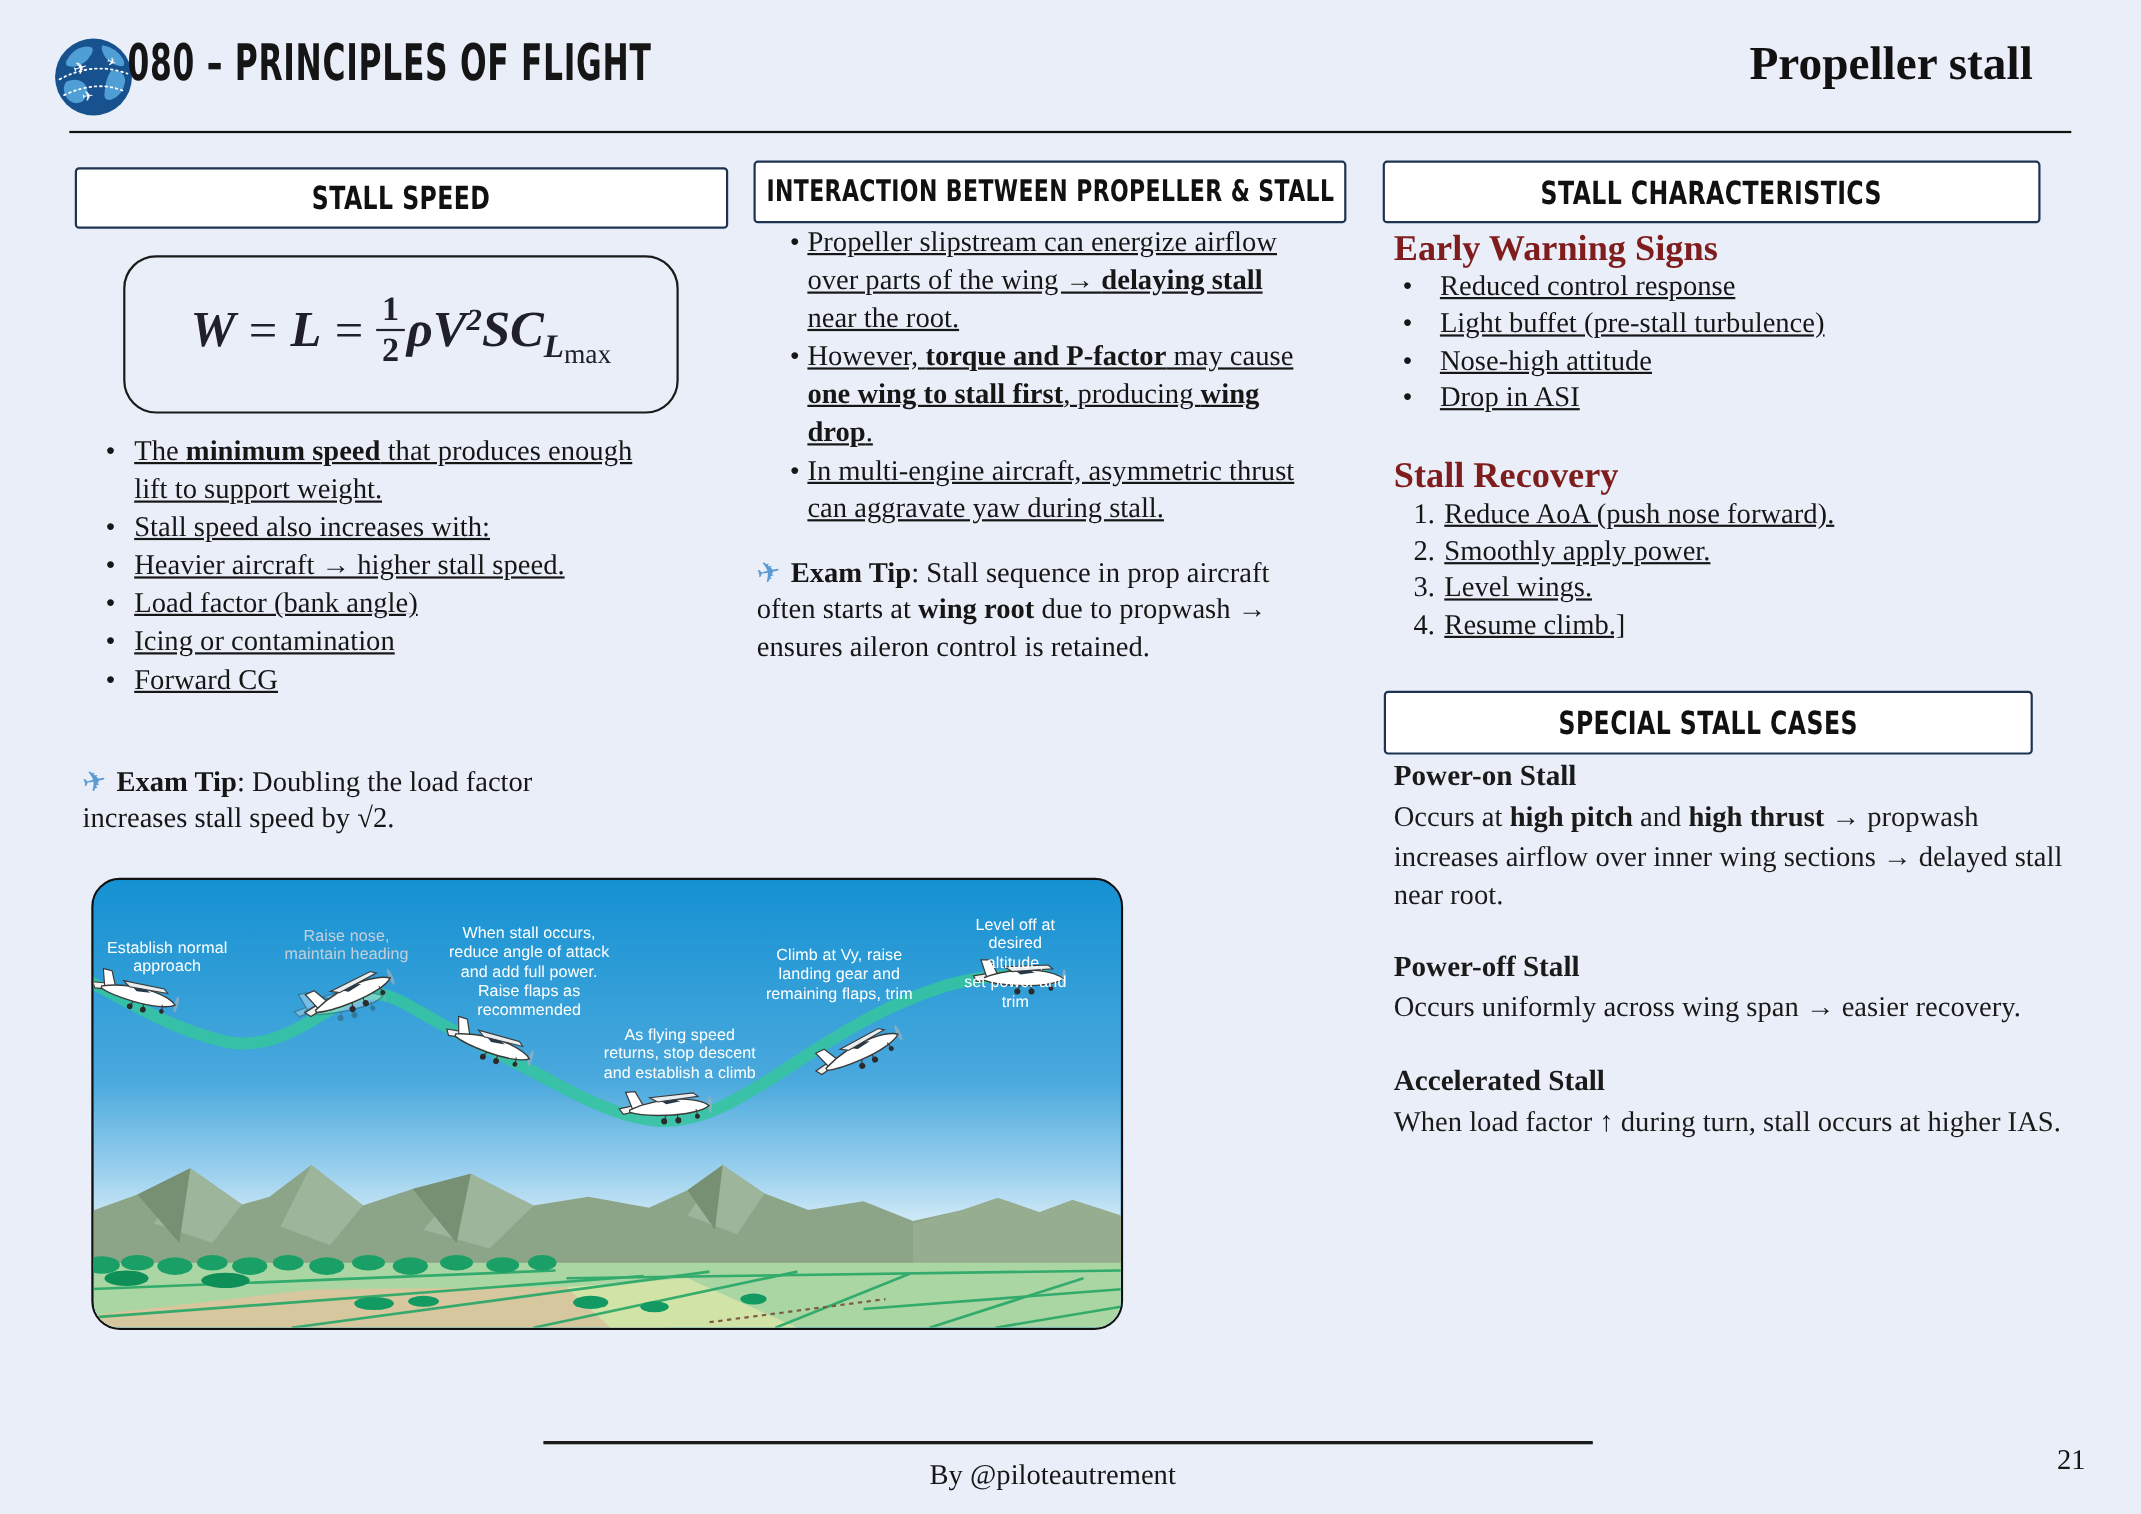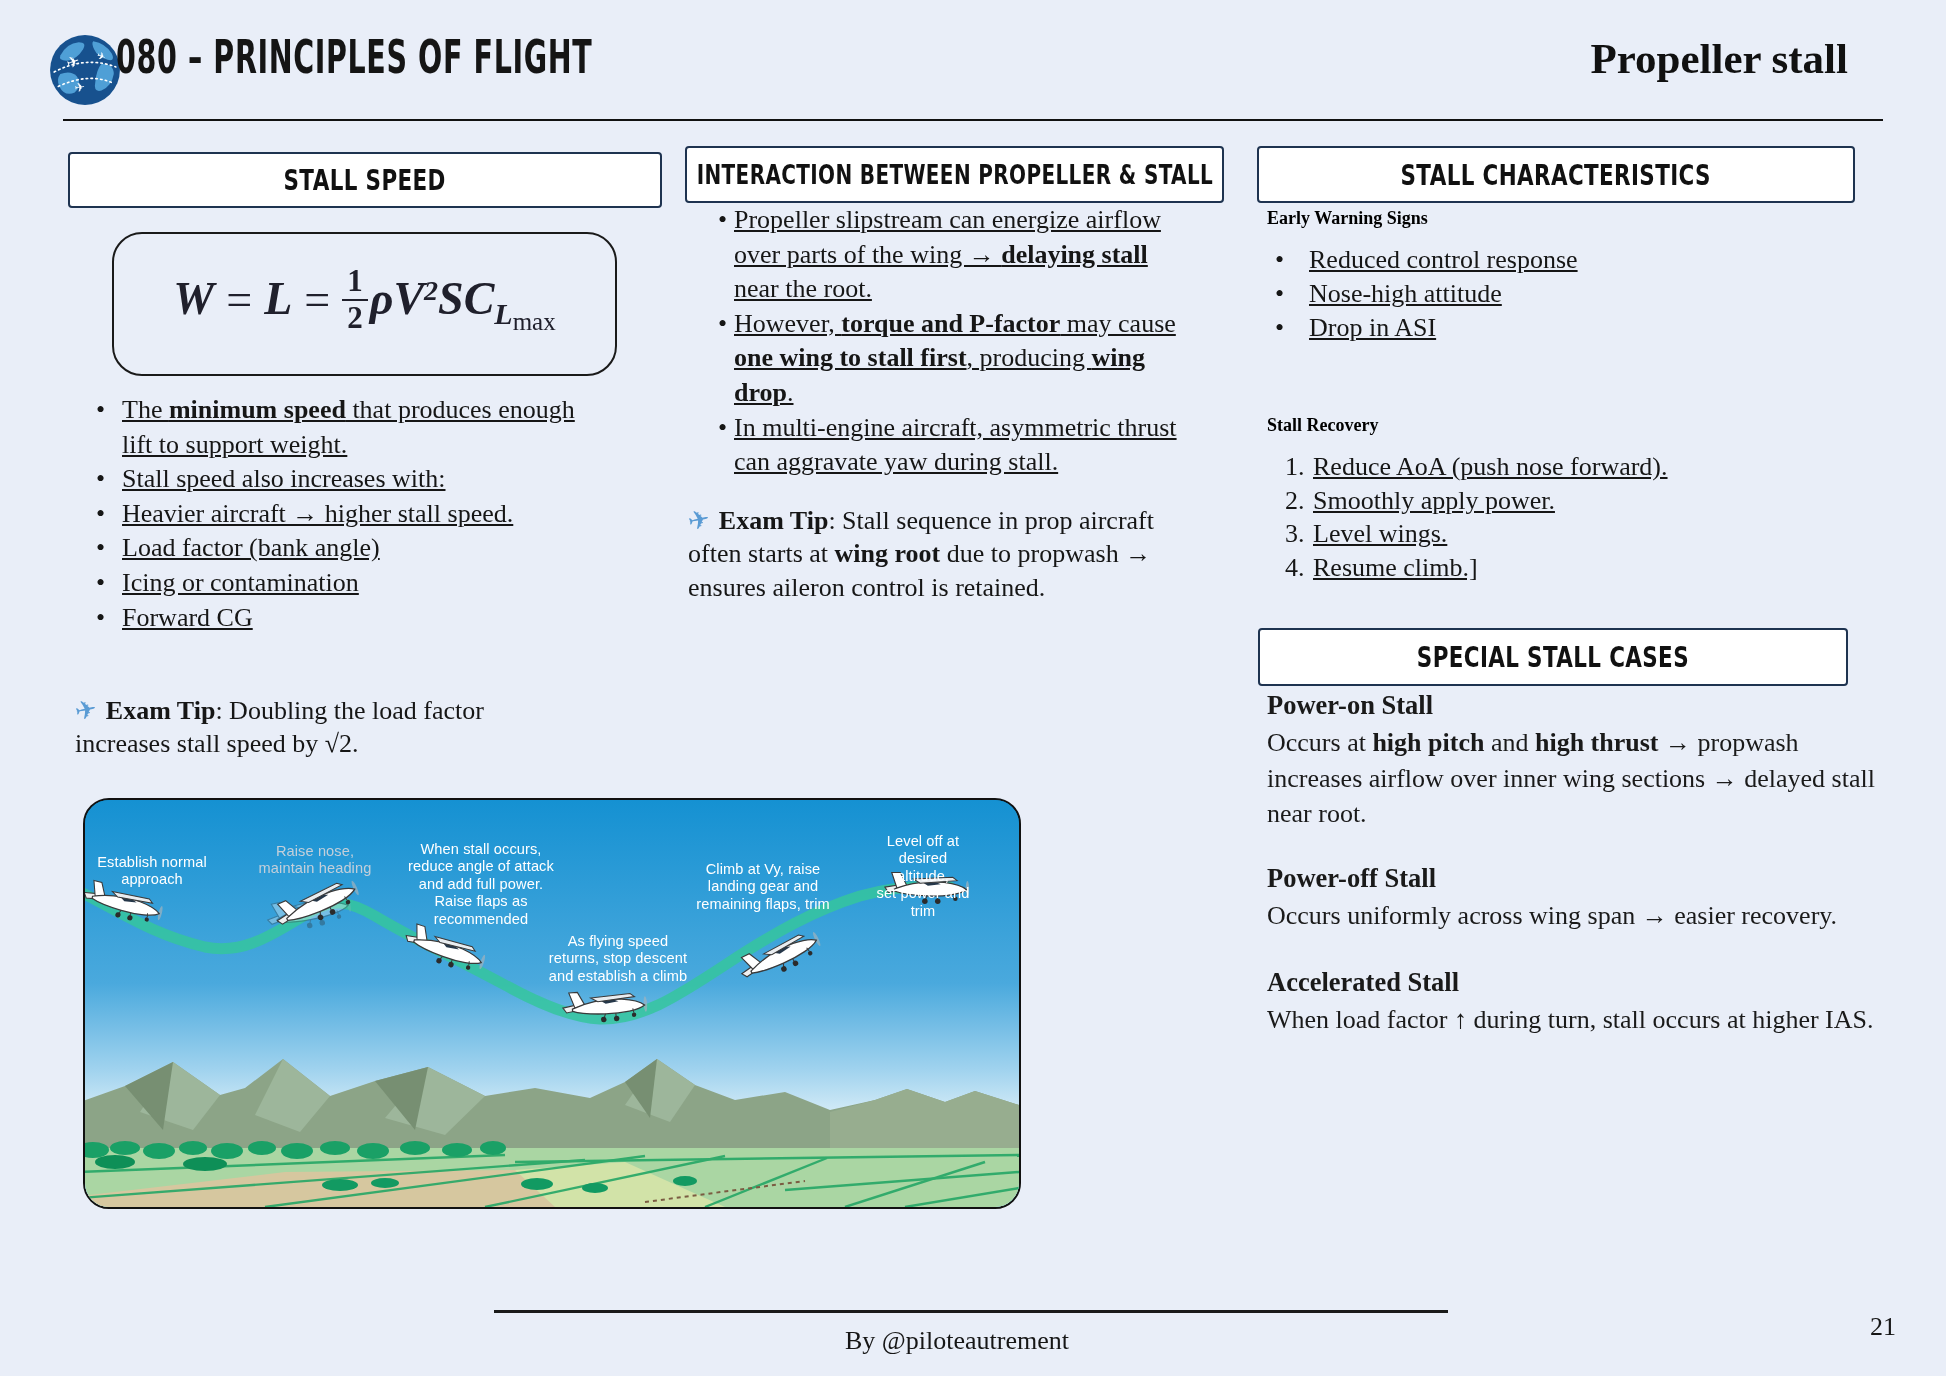--- a/index.html
+++ b/index.html
@@ -40,21 +40,21 @@
   .formula .clsubsub{font-size:25px;vertical-align:-16px;font-style:normal;font-weight:400;}
 
   
   .serif-block{position:absolute;font-size:26px;line-height:34.6px;color:#161616;text-decoration:underline;}
   ul.dots,ol.steps{margin:0;padding:0;list-style:none;}
   ul.dots li{position:relative;padding-left:34px;}
   ul.dots li::before{content:"\2022";position:absolute;left:8px;font-size:26px;}
   b{font-weight:700;}
   .tip{position:absolute;font-size:26px;line-height:33.4px;color:#161616;}
   .tip-icon{color:#5a9bd4;display:inline-block;transform:rotate(-12deg);margin-right:9px;font-style:normal;}
-  .subhead{position:absolute;font-size:18px;font-weight:700;color:#000000;white-space:nowrap;}
+  .subhead{position:absolute;font-size:33px;font-weight:700;color:#7f1d1d;white-space:nowrap;}
   ol.steps{counter-reset:step;}
   ol.steps li{position:relative;padding-left:46px;counter-increment:step;}
   ol.steps li::before{content:counter(step) ".";position:absolute;left:18px;}
 
   
   #warning-list{left:1267px;top:243px;width:616px;line-height:33.8px;}
   #recovery-list{left:1267px;top:450px;width:616px;line-height:33.6px;}
   .case-head{position:absolute;left:1267px;font-size:26.5px;font-weight:700;}
   .case-body{position:absolute;left:1267px;width:622px;font-size:26px;line-height:35.6px;}
 
@@ -139,20 +139,21 @@
 
   <div class="hbox" id="box-characteristics">
     <span>STALL CHARACTERISTICS</span>
   </div>
 
   <div class="subhead" style="left:1267px;top:208px;">Early Warning Signs</div>
 
   <div class="serif-block" id="warning-list">
     <ul class="dots">
       <li style="padding-left:42px;">Reduced control response</li>
+      <li style="padding-left:42px;">Light buffet (pre-stall turbulence)</li>
       <li style="padding-left:42px;">Nose-high attitude</li>
       <li style="padding-left:42px;">Drop in ASI</li>
     </ul>
   </div>
 
   <div class="subhead" style="left:1267px;top:415px;">Stall Recovery</div>
 
   <div class="serif-block" id="recovery-list">
     <ol class="steps">
       <li>Reduce AoA (push nose forward).</li>

